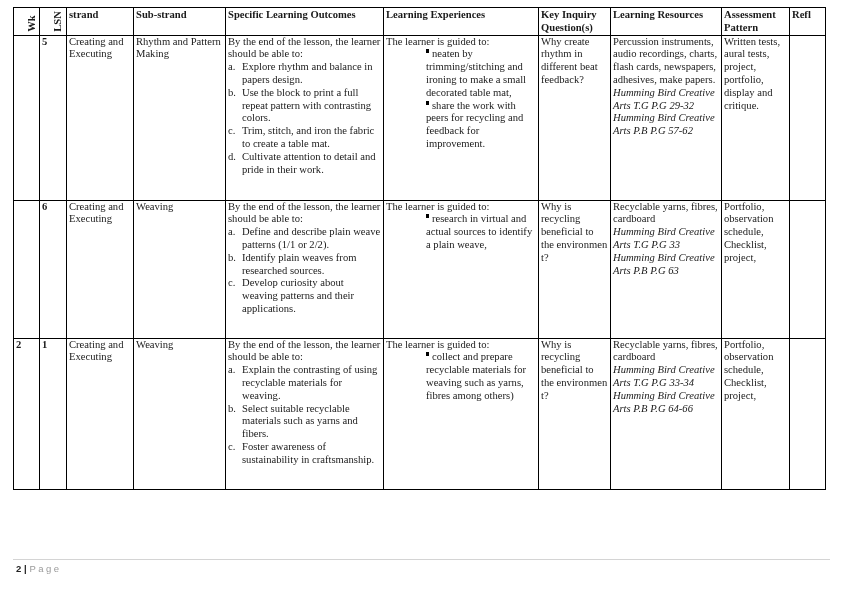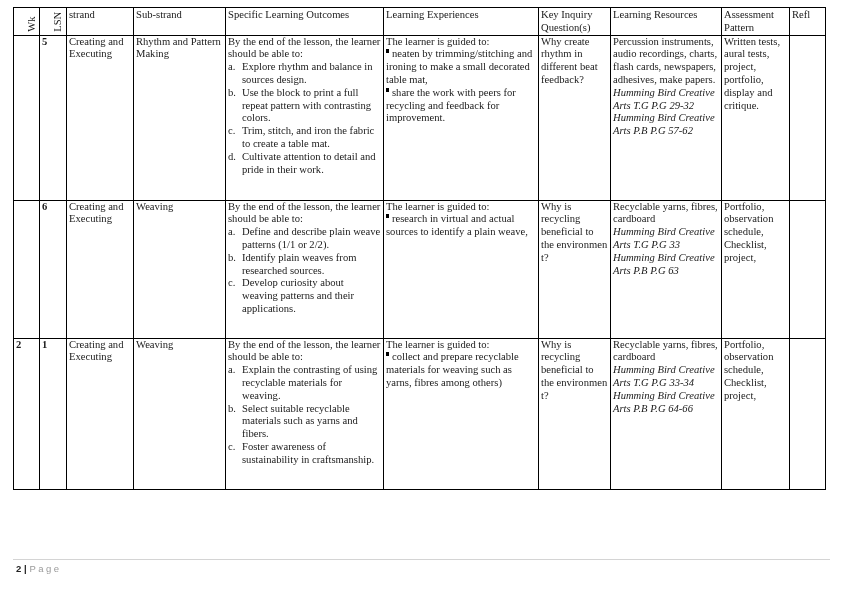--- a/index.html
+++ b/index.html
@@ -2,31 +2,31 @@
 <html><head>
   <meta charset="utf-8">
   <style>
     html, body { margin: 0; padding: 0; background: #ffffff; }
     body { width: 842px; height: 595px; position: relative; overflow: hidden;
            font-family: "Liberation Serif", serif; color: #1a1a1a; }
     table.scheme { position: absolute; left: 13px; top: 7px; border-collapse: collapse;
                    table-layout: fixed; width: 812px; }
     table.scheme td, table.scheme th { border: 1px solid #000; vertical-align: top;
                    padding: 0 2px; font-size: 10.6px; line-height: 12.8px; text-align: left; }
-    table.scheme th { font-weight: normal; height: 24px; padding-top: 1px; }
+    table.scheme th { font-weight: bold; height: 24px; padding-top: 1px; }
     th.rot { position: relative; padding: 0; }
     th.rot span { position: absolute; left: 50%; bottom: 3px; transform-origin: left bottom;
                   transform: rotate(-90deg) translate(0, 50%); white-space: nowrap; display: block;
                   margin-left: 5px; }
     td.bold { font-weight: normal; }
     td.num { font-weight: bold; padding-left: 6px; }
     .ol { margin: 0; padding: 0; list-style: none; }
     .ol li { position: relative; padding-left: 14px; }
     .ol li .mk { position: absolute; left: 0; top: 0; }
-    .bul { position: relative; padding-left: 0; }
+    .bul { position: relative; padding-left: 0; margin-left: 40px; }
     .sq { display: inline-block; width: 3px; height: 4px; background: #000; vertical-align: 4px; margin-right: 3px; }
     .it { font-style: italic; }
     .footer-line { position: absolute; left: 13px; top: 559px; width: 817px; height: 1px; background: #d4d4d4; }
     .footer { position: absolute; left: 16px; top: 563px; font-family: "Liberation Sans", sans-serif;
               font-size: 9.5px; color: #222; text-align: right; }
     .footer b { font-weight: bold; }
     .footer .pg { color: #9a9a9a; letter-spacing: 2.4px; margin-left: 3px; }
   </style>
 </head>
 <body>
@@ -64,21 +64,21 @@
   </thead>
   <tbody id="rows">
       <tr style="height: 165px;">
     <td class="num"></td>
     <td class="num">5</td>
     <td class="bold">Creating and Executing</td>
     <td class="bold">Rhythm and Pattern Making</td>
     <td>
       <div>By the end of the lesson, the learner should be able to:</div>
       <ul class="ol">
-            <li><span class="mk">a.</span><span>Explore rhythm and balance in sources design.</span></li>
+            <li><span class="mk">a.</span><span>Explore rhythm and balance in papers design.</span></li>
             <li><span class="mk">b.</span><span>Use the block to print a full repeat pattern with contrasting colors.</span></li>
             <li><span class="mk">c.</span><span>Trim, stitch, and iron the fabric to create a table mat.</span></li>
             <li><span class="mk">d.</span><span>Cultivate attention to detail and pride in their work.</span></li>
           </ul>
     </td>
     <td>
       <div>The learner is guided to:</div>
       <div class="bul"><span class="sq"></span><span>neaten by trimming/stitching and ironing to make a small decorated table mat,</span></div>
           <div class="bul"><span class="sq"></span><span>share the work with peers for recycling and feedback for improvement.</span></div>
     </td>

